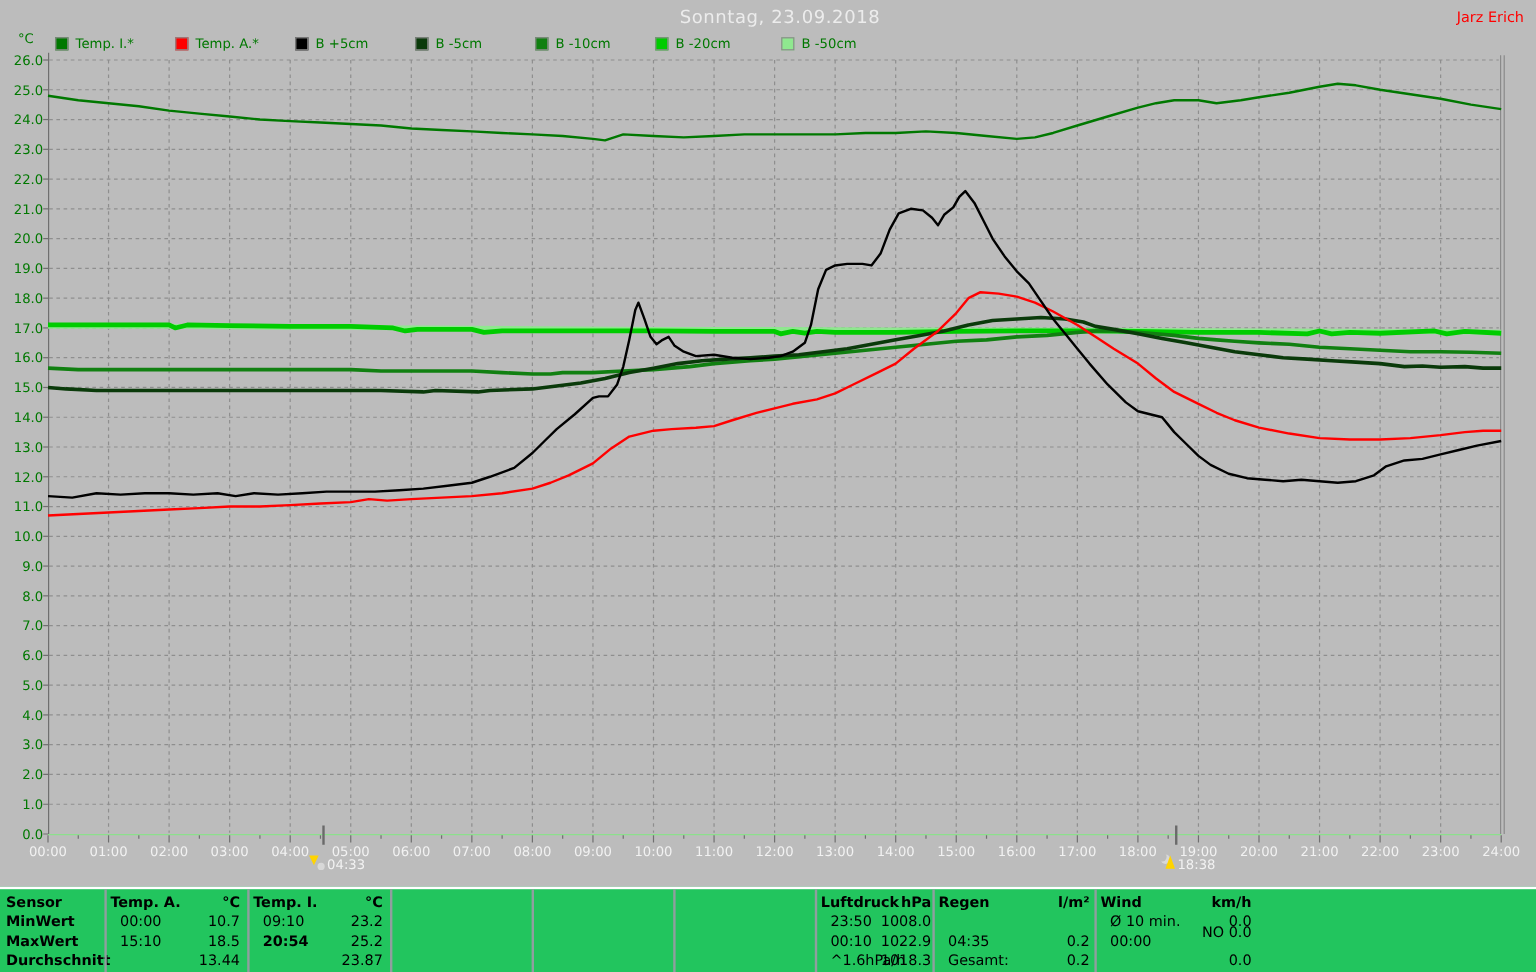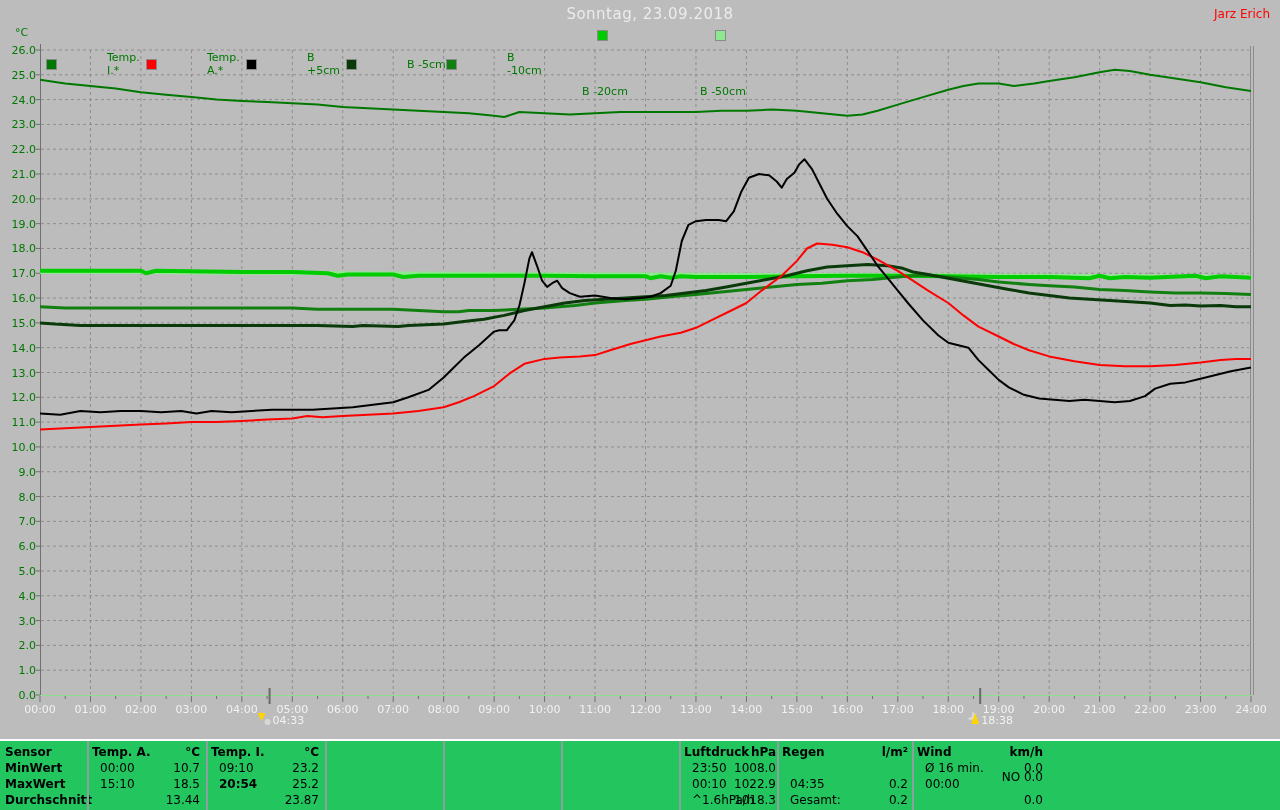--- a/index.html
+++ b/index.html
@@ -3,22 +3,22 @@
 <meta charset="utf-8">
 <style>
   html,body{margin:0;padding:0;background:#bcbcbc;}
   .screen{position:relative;width:1280px;height:810px;background:#bcbcbc;overflow:hidden;
           font-family:"DejaVu Sans","Liberation Sans",sans-serif;}
   .title{position:absolute;top:5px;left:0;width:1300px;text-align:center;
          font-size:15px;color:#ececec;letter-spacing:0.5px;}
   .user{position:absolute;top:7px;right:10px;font-size:12px;color:#ff0000;}
   .yunit{position:absolute;top:26px;left:15px;font-size:11px;color:#007800;}
   .legend{position:absolute;top:30px;left:46px;display:flex;}
-  .legend-item{width:100px;display:flex;align-items:center;font-size:11px;color:#007800;gap:44px;}
-  .legend-item:nth-child(6),.legend-item:nth-child(7){width:118px;flex-direction:column;}
+  .legend-item{width:100px;display:flex;align-items:center;font-size:11px;color:#007800;}
+  .legend-item:nth-child(6),.legend-item:nth-child(7){width:105px;}
   .swatch{width:9px;height:9px;margin-right:6px;flex:0 0 auto;border:1px solid #8a8a8a;}
   #chart{position:absolute;top:0;left:0;}
   
   .stable{position:absolute;top:739px;left:0;width:1280px;height:71px;background:#22c55e;
           border-top:2px solid #ffffff;box-sizing:border-box;font-size:12px;color:#000;}
   .stable .sep{position:absolute;top:0;bottom:0;width:2px;background:#8f9f9f;}
   .cell{position:absolute;height:16px;line-height:16px;white-space:nowrap;}
   .b{font-weight:bold;}
   .r{text-align:right;}
 </style>
@@ -306,19 +306,19 @@
       <div class="cell " style="left: 692px; top: 51px;">^1.6hPa/h</div>
       <div class="cell r" style="left: 684px; top: 51px; width: 92px;">1018.3</div>
       <div class="cell b" style="left: 782px; top: 3px;">Regen</div>
       <div class="cell b r" style="left: 782px; top: 3px; width: 126px;">l/m²</div>
       <div class="cell " style="left: 790px; top: 35px;">04:35</div>
       <div class="cell r" style="left: 782px; top: 35px; width: 126px;">0.2</div>
       <div class="cell " style="left: 790px; top: 51px;">Gesamt:</div>
       <div class="cell r" style="left: 782px; top: 51px; width: 126px;">0.2</div>
       <div class="cell b" style="left: 917px; top: 3px;">Wind</div>
       <div class="cell b r" style="left: 917px; top: 3px; width: 126px;">km/h</div>
-      <div class="cell " style="left: 925px; top: 19px;">Ø 16 min.</div>
+      <div class="cell " style="left: 925px; top: 19px;">Ø 10 min.</div>
       <div class="cell r" style="left: 917px; top: 19px; width: 126px;">0.0</div>
       <div class="cell " style="left: 925px; top: 35px;">00:00</div>
       <div class="cell r" style="left: 917px; top: 28px; width: 126px;">NO 0.0</div>
       <div class="cell r" style="left: 917px; top: 51px; width: 126px;">0.0</div>
     </div>
 </div>
 
 </body></html>

